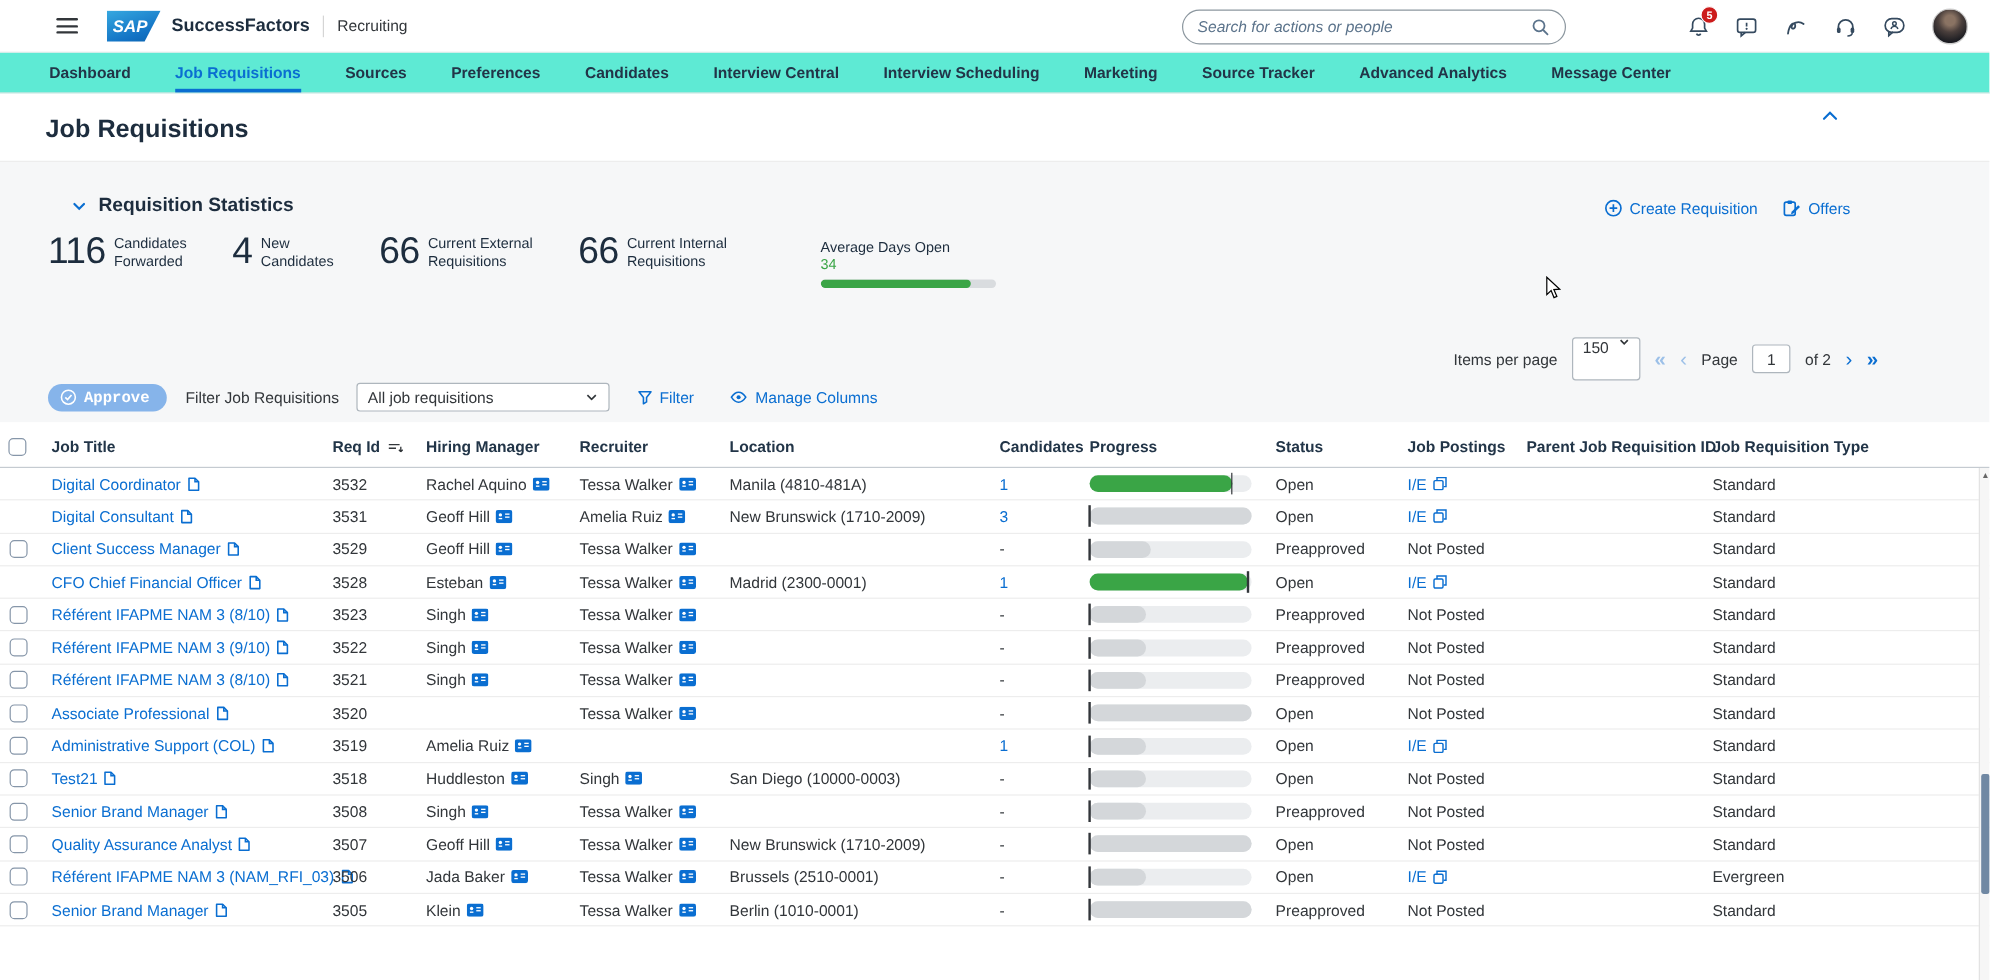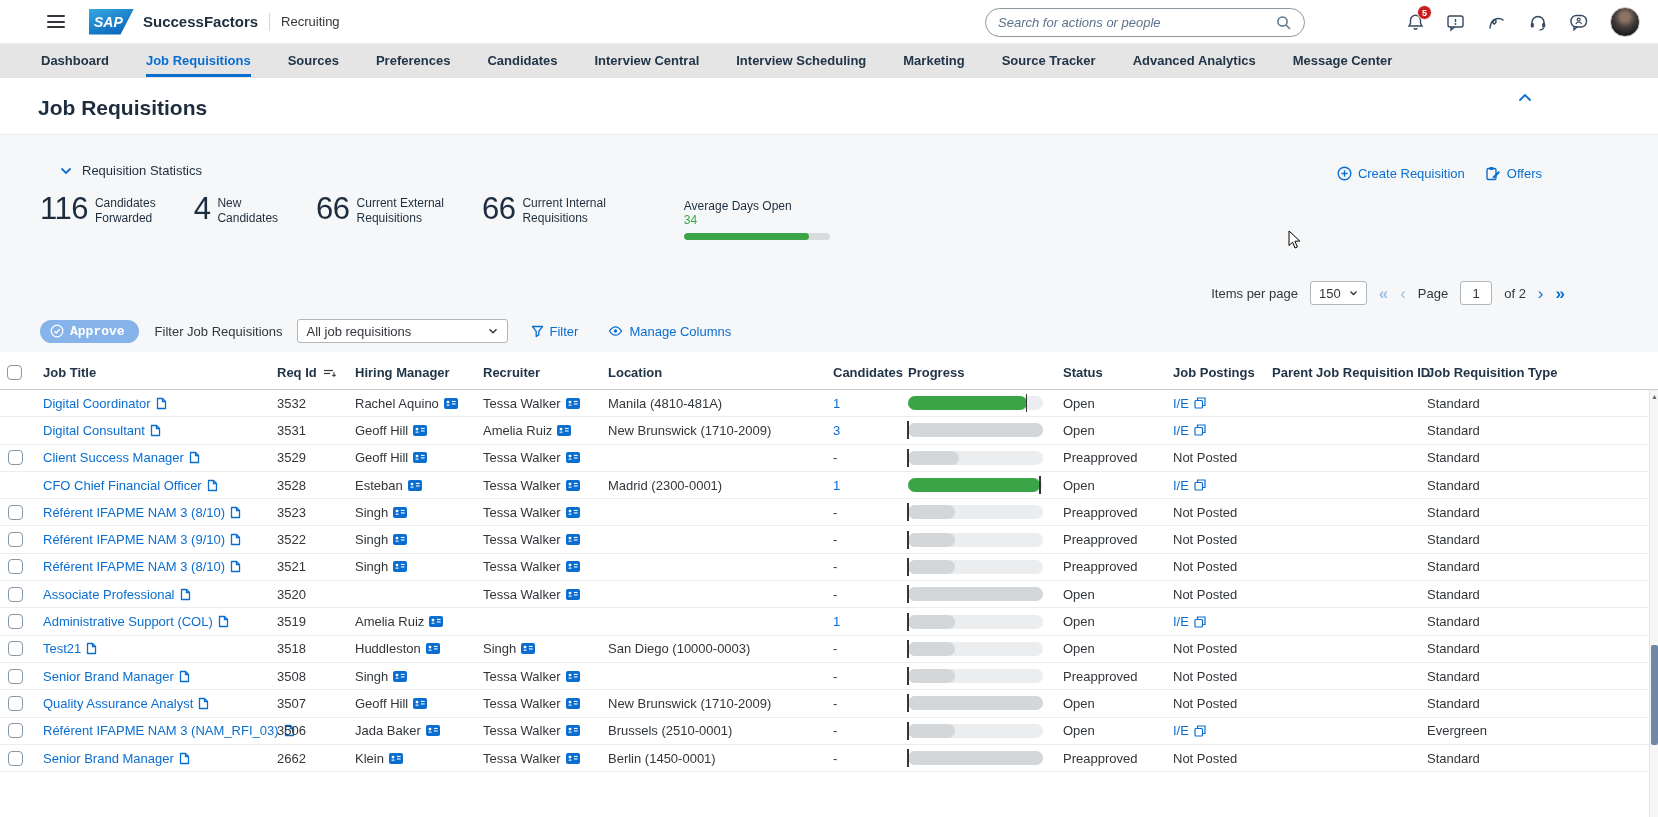--- a/index.html
+++ b/index.html
@@ -17,49 +17,49 @@
   .modname { font-size:13px; color:#32363a; }
   .searchwrap { position:absolute; left:985px; top:8px; width:320px; height:29px; border:1px solid #8c979f; border-radius:15px; background:#fff; display:flex; align-items:center; padding:0 12px; }
   .searchwrap input { border:none; outline:none; flex:1; font-size:13px; font-style:italic; color:#6d28d9; font-family:"Liberation Sans",sans-serif; background:transparent; }
   .searchwrap input::placeholder { color:#5b738b; font-style:italic; }
   .tb-icons { position:absolute; right:18px; top:0; height:44px; display:flex; align-items:center; gap:21px; }
   .tbi { width:20px; height:20px; position:relative; display:flex; align-items:center; justify-content:center; cursor:pointer; }
   .badge { position:absolute; top:-7px; right:-7px; min-width:15px; height:15px; background:#cc1b1b; border:1px solid #fff; color:#fff; border-radius:8px; font-size:9px; font-weight:bold; display:flex; align-items:center; justify-content:center; padding:0 2px; }
   .avatar { width:30px; height:30px; border-radius:50%; background:radial-gradient(circle at 50% 32%, #8a7363 18%, #4a3f3c 42%, #1c1d22 75%); border:1px solid #ccc; cursor:pointer; }
 
   
-  .tabs { position:absolute; top:44px; left:0; right:0; height:34px; background:#e5e5e5; border-bottom:1px solid #e4e4e4; display:flex; align-items:stretch; padding-left:41px; gap:37px; }
+  .tabs { position:absolute; top:44px; left:0; right:0; height:34px; background:#5eead4; border-bottom:1px solid #e4e4e4; display:flex; align-items:stretch; padding-left:41px; gap:37px; }
   .tab { display:flex; align-items:center; font-size:13px; font-weight:bold; color:#223548; cursor:pointer; border-bottom:3px solid transparent; padding-top:2px; }
   .tab.active { color:#0a6ed1; border-bottom-color:#0a6ed1; }
 
   
   .titleband { position:absolute; top:78px; left:0; right:0; height:56px; background:#fff; }
   .pagetitle { position:absolute; left:38px; top:18px; font-size:21px; font-weight:bold; color:#1d2d3e; }
   .collapse-chev { position:absolute; right:126px; top:10px; cursor:pointer; }
 
   
   .grayband { position:absolute; top:134px; left:0; right:0; height:218px; background:#f6f7f8; border-top:1px solid #ededed; }
   .sechead { position:absolute; left:60px; top:28px; display:flex; align-items:center; gap:10px; }
-  .sechead .sectitle { font-size:13px; font-weight:normal; color:#1d2d3e; }
+  .sechead .sectitle { font-size:16px; font-weight:bold; color:#1d2d3e; }
   .headactions { position:absolute; right:116px; top:31px; display:flex; align-items:center; gap:20px; }
   .blulink { color:#0a6ed1; font-size:13px; display:flex; align-items:center; gap:6px; cursor:pointer; text-decoration:none; }
   .stats { position:absolute; left:40px; top:56px; display:flex; align-items:flex-start; }
   .stat { display:flex; align-items:center; gap:7px; margin-right:38px; }
   .stat .num { font-size:31px; color:#1d2d3e; letter-spacing:-0.5px; }
   .stat .lbl { font-size:12px; color:#1d2d3e; line-height:1.18; padding-top:3px; }
   .avg { width:146px; margin-left:40px; padding-top:8px; }
   .avg-top { display:flex; justify-content:space-between; align-items:baseline;flex-direction:column; }
   .avg-top .albl { font-size:12px; color:#1d2d3e; }
   .avg-top .aval { font-size:12px; color:#3aa546; }
   .avg-bar { margin-top:6px; height:7px; border-radius:4px; background:#d9dcdf; overflow:hidden; }
   .avg-fill { height:100%; border-radius:4px; background:#3aa546; }
 
   
   .pagerow { position:absolute; right:93px; top:146px; display:flex; align-items:center; gap:12px; font-size:13px; color:#32363a; }
-  .selbox { height:24px; border:1px solid #aeb6bd; border-radius:3px; background:#fff; display:flex; align-items:center; gap:8px; padding:0 8px; cursor:pointer; }
+  .selbox { height:36px; border:1px solid #aeb6bd; border-radius:3px; background:#fff; display:flex; gap:8px; padding:0 8px; cursor:pointer; }
   .pgbtn { font-size:17px; line-height:1; cursor:pointer; user-select:none; }
   .pg-dis { color:#9cc0e8; }
   .pg-en { color:#0a6ed1; }
   .pageinput { width:32px; height:24px; border:1px solid #aeb6bd; border-radius:3px; text-align:center; font-size:13px; color:#32363a; font-family:"Liberation Sans",sans-serif; }
   .dbl { letter-spacing:-5px; padding-right:5px; font-weight:bold; }
 
   
   .filterrow { position:absolute; left:40px; right:93px; top:184px; height:24px; display:flex; align-items:center; }
   .approve { height:23px; background:#86b4ea; border:none; border-radius:12px; color:#fff; font-weight:bold; font-size:13px; display:flex; align-items:center; gap:6px; padding:0 14px 0 10px; cursor:pointer; font-family:Liberation Mono, monospace; }
   .flabel { margin-left:16px; font-size:13px; }
@@ -1061,21 +1061,21 @@
           </div>
           <div class="c">
             <a class="link">Senior Brand Manager</a>
             <span class="icn">
               <svg width="11" height="13" viewBox="0 0 11 13">
                 <path d="M1.5 1.5h5L9.5 4.5v7h-8z" fill="none" stroke="#0a6ed1" stroke-width="1.3" stroke-linejoin="round"></path>
                 <path d="M6.5 1.5v3h3" fill="none" stroke="#0a6ed1" stroke-width="1.3"></path>
               </svg>
             </span>
           </div>
-          <div class="c">2662</div>
+          <div class="c">3505</div>
           <div class="c">
             <span>Klein</span>
             <span class="icn">
               <svg width="14" height="11" viewBox="0 0 14 11">
                 <rect width="14" height="11" rx="2" fill="#0a6ed1"></rect>
                 <circle cx="4" cy="4.1" r="1.4" fill="#fff"></circle>
                 <rect x="2.6" y="6.6" width="2.9" height="1.1" fill="#fff"></rect>
                 <rect x="7.9" y="2.9" width="3.7" height="1.1" fill="#fff"></rect>
                 <rect x="7.9" y="5.4" width="3.7" height="1.1" fill="#fff"></rect>
               </svg>
@@ -1086,21 +1086,21 @@
             <span class="icn">
               <svg width="14" height="11" viewBox="0 0 14 11">
                 <rect width="14" height="11" rx="2" fill="#0a6ed1"></rect>
                 <circle cx="4" cy="4.1" r="1.4" fill="#fff"></circle>
                 <rect x="2.6" y="6.6" width="2.9" height="1.1" fill="#fff"></rect>
                 <rect x="7.9" y="2.9" width="3.7" height="1.1" fill="#fff"></rect>
                 <rect x="7.9" y="5.4" width="3.7" height="1.1" fill="#fff"></rect>
               </svg>
             </span>
           </div>
-          <div class="c">Berlin (1450-0001)</div>
+          <div class="c">Berlin (1010-0001)</div>
           <div class="c">
             <span class="dash">-</span>
           </div>
           <div class="c">
             <div class="ptrack">
               <div class="pfill gray" style="width: 100%;"></div>
               <div class="pmark" style="left: calc(0% - 1px);"></div>
             </div>
           </div>
           <div class="c">Preapproved</div>

